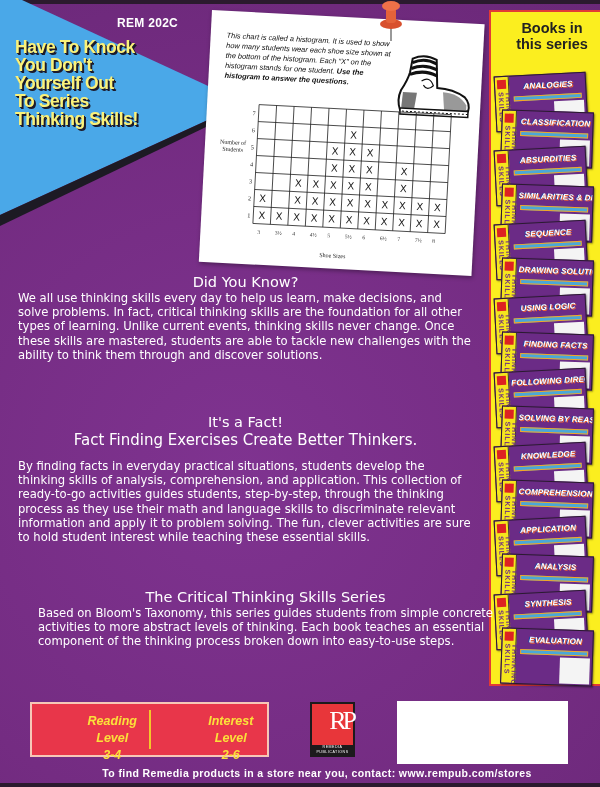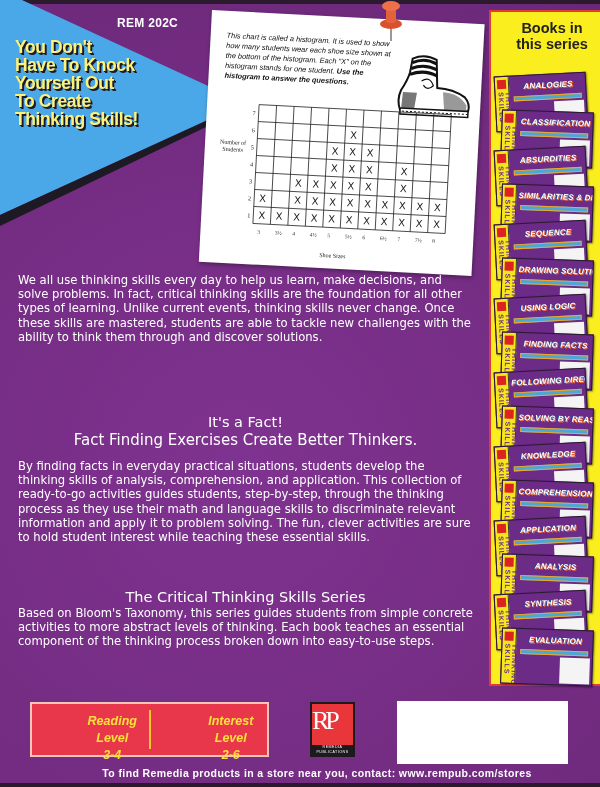--- a/index.html
+++ b/index.html
@@ -59,32 +59,32 @@
   .book .band { position: absolute; left: 18px; top: 20px; width: 68px; height: 5px; background: #4aa7d8; border: 1px solid #f5a623; }
   .book .page { position: absolute; right: 2px; top: 27px; width: 30px; height: 26px; background: #f4f4f4; }
   .book .dot { position: absolute; left: 60px; top: 32px; width: 8px; height: 8px; border-radius: 50%; background: #d2202a; }
 
   
   .section { position: absolute; left: 18px; width: 455px; color: #ffffff; font-family: "DejaVu Sans", sans-serif; }
   .h { text-align: center; font-size: 14.5px; line-height: 18px; }
   .p { font-size: 11.6px; line-height: 14.2px; }
   .s1 { top: 273px; }
   .s2 { top: 413px; }
-  .s3 { top: 588px; }
+  .s3 { top: 588px; margin-left: 20px; }
 
   
   .levels { position: absolute; left: 30px; top: 702px; width: 239px; height: 55px; background: #e8364a;
     border: 2px solid #f6c7b7; display: flex; }
   .level { flex: 1; text-align: center; color: #fbe13a; font-family: "Liberation Sans", sans-serif;
     font-weight: bold; font-style: italic; font-size: 12.5px; line-height: 17px; padding-top: 9px; padding-left: 44px; }
   .level + .level { border-left: 2px solid #f3c72a; margin: 6px 0; padding-top: 3px; }
 
   .rp-logo { position: absolute; left: 310px; top: 702px; width: 45px; height: 55px; background: #e8363a;
     border: 2px solid #1c1a1c; }
-  .rp-logo .rp { position: absolute; left: 0; top: 2px; width: 100%; text-align: left;
+  .rp-logo .rp { position: absolute; left: 0; top: 2px; width: 100%; text-align: right;
     font-family: "Liberation Serif", serif; font-size: 26px; color: #fff; letter-spacing: -4px; }
   .rp-logo .pub { position: absolute; left: 0; bottom: 0; width: 100%; height: 10px; background: #1c1a1c;
     color: #fff; font-family: "Liberation Sans", sans-serif; font-size: 3.6px; line-height: 4.5px; text-align: center; letter-spacing: 0.5px; }
   .addr-box { position: absolute; left: 397px; top: 701px; width: 171px; height: 63px; background: #ffffff; }
   .footer { position: absolute; left: 0; top: 767px; width: 600px; text-align: center; color: #fff;
     font-family: "Liberation Sans", sans-serif; font-weight: bold; font-size: 10.5px; letter-spacing: 0.4px;
     padding-left: 34px; }
 </style>
 </head>
 <body>
@@ -94,24 +94,24 @@
 
   <div class="pennant">
     <svg width="260" height="250" viewBox="0 0 260 250">
       <polygon points="0,0 22,0 245,103 0,215" fill="#4aa8e8"></polygon>
       <polygon points="0,215 245,103 258,102 0,226" fill="#1d1a24"></polygon>
     </svg>
   </div>
 
   <div class="code">REM 202C</div>
   <div class="headline">
+    <div>Have To Knock</div>
     <div>You Don't</div>
-    <div>Have To Knock</div>
     <div>Yourself Out</div>
-    <div>To Create</div>
+    <div>To Series</div>
     <div>Thinking Skills!</div>
   </div>
 
   <div class="paper">
     <div class="paper-text">
       <span>This chart is called a histogram. It is used to show how many students wear each shoe size shown at the bottom of the histogram. Each "X" on the histogram stands for one student.</span>
       <span class="strong">Use the histogram to answer the questions.</span>
     </div>
     <div class="shoe">
       <svg width="80" height="70" viewBox="0 0 80 70">
@@ -379,20 +379,21 @@
           </div>
           <div class="title">EVALUATION</div>
           <div class="band"></div>
           <div class="dot"></div>
           <div class="page"></div>
         </div>
       </div>
   </div>
 
   <div class="section s1">
+    <div class="h">Did You Know?</div>
     <div class="p">We all use thinking skills every day to help us learn, make decisions, and solve problems.  In fact, critical thinking skills are the foundation for all other types of learning. Unlike current events, thinking skills never change.  Once these skills are mastered, students are able to tackle new challenges with the ability to think them through and discover solutions.</div>
   </div>
   <div class="section s2">
     <div class="h">It's a Fact!</div>
     <div class="h" style="font-size:15px;margin-bottom:10px;">Fact Finding Exercises Create Better Thinkers.</div>
     <div class="p">By finding facts in everyday practical situations, students develop the thinking skills of analysis, comprehension, and application. This collection of ready-to-go activities guides students, step-by-step, through the thinking process as they use their math and language skills to discriminate relevant information and apply it to problem solving. The fun, clever activities are sure to hold student interest while teaching these essential skills.</div>
   </div>
   <div class="section s3">
     <div class="h">The Critical Thinking Skills Series</div>
     <div class="p">Based on Bloom's Taxonomy, this series guides students from simple concrete activities to more abstract levels of thinking. Each book teaches an essential component of the thinking process broken down into easy-to-use steps.</div>

